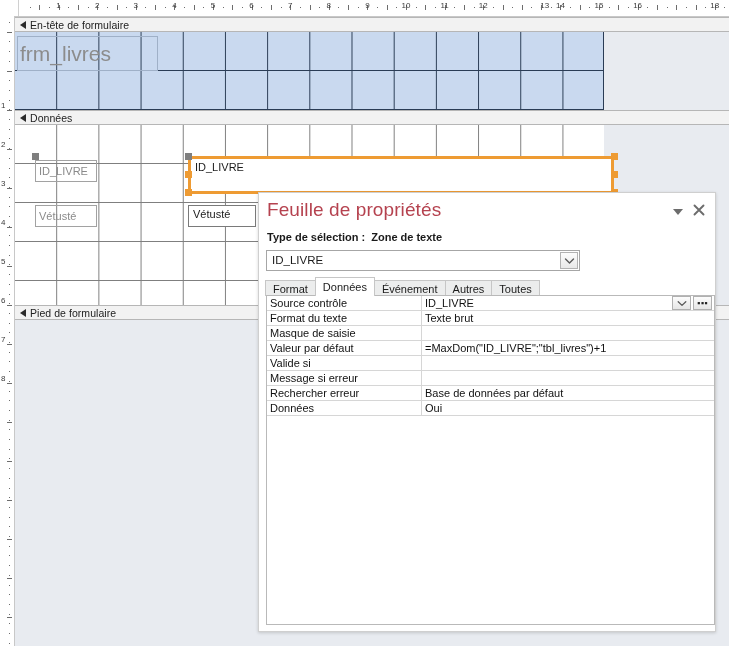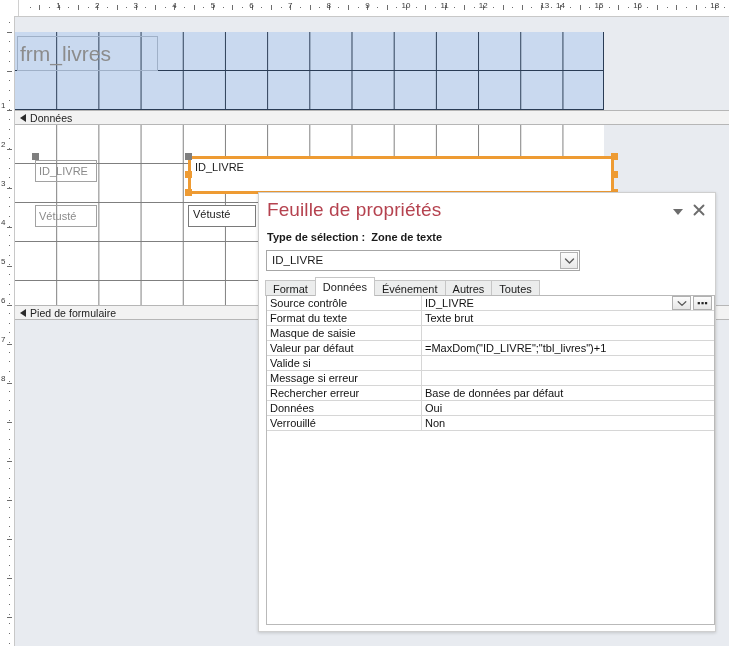--- a/index.html
+++ b/index.html
@@ -583,20 +583,24 @@
     <div class="vr-tick" style="top: 406px;"></div>
     <div class="vr-tick" style="top: 445px;"></div>
     <div class="vr-tick" style="top: 484px;"></div>
     <div class="vr-tick" style="top: 523px;"></div>
     <div class="vr-tick" style="top: 562px;"></div>
     <div class="vr-tick" style="top: 601px;"></div>
   </div>
 
 <div id="canvas">
 
+  <div class="section-bar" style="top:0px;">
+    <span class="sec-tri"></span>
+    <span>En-tête de formulaire</span>
+  </div>
 
   <div class="section-body" style="top:15px; height:78px;">
     <div class="grid-area" style="width:589px; height:78px;"></div>
     <div class="ctl-title" style="left:2px; top:4px; width:141px; height:35px;">frm_livres</div>
   </div>
 
   <div class="section-bar" style="top:93px;">
     <span class="sec-tri"></span>
     <span>Données</span>
   </div>
@@ -700,21 +704,17 @@
         <div class="prop-val"></div>
       </div>
       <div class="prop-row">
         <div class="prop-name">Rechercher erreur</div>
         <div class="prop-val">Base de données par défaut</div>
       </div>
       <div class="prop-row">
         <div class="prop-name">Données</div>
         <div class="prop-val">Oui</div>
       </div>
-      <div class="prop-row">
-        <div class="prop-name">Verrouillé</div>
-        <div class="prop-val">Non</div>
-      </div>
     </div>
 
 </div>
 
 <div id="bottom-sliver"></div>
 
 </body></html>

